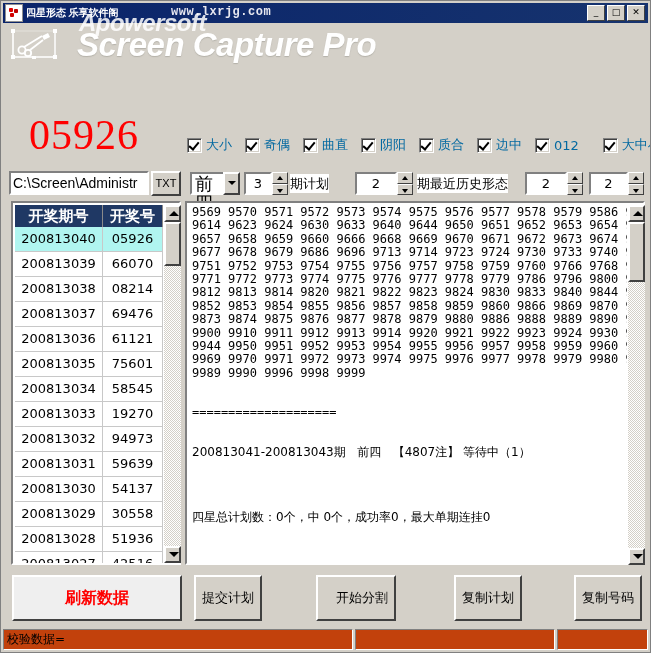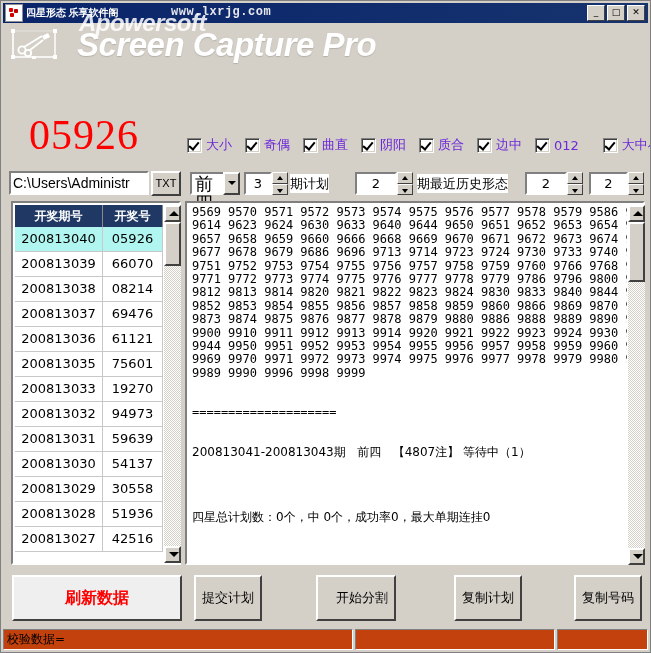--- a/index.html
+++ b/index.html
@@ -159,21 +159,21 @@
     content: "";
     position: absolute;
     left: 3px; top: 1px;
     width: 4px; height: 8px;
     border-right: 2px solid #000;
     border-bottom: 2px solid #000;
     transform: rotate(40deg);
   }
   .chk-label {
     font-size: 13px;
-    color: #6d28d9;
+    color: #0369a1;
     margin-left: 4px;
     font-family: "DejaVu Sans", sans-serif;
   }
 
   
   .toolbar { position: absolute; left: 0; top: 168px; width: 651px; height: 30px; }
   .sunken {
     background: #ffffff;
     border-top: 2px solid #808080;
     border-left: 2px solid #808080;
@@ -314,21 +314,21 @@
     overflow: hidden;
     background: #fff;
   }
   .grid-head {
     display: flex;
     height: 22px;
     background: #1f3864;
     color: #ffffff;
   }
   .grid-head div {
-    font-size: 12px;
+    font-size: 15px;
     font-weight: bold;
     text-align: center;
     line-height: 22px;
     font-family: "DejaVu Sans", sans-serif;
     border-right: 1px solid #8a8a8a;
     box-sizing: border-box;
   }
   .gh1 { width: 88px; }
   .gh2 { width: 60px; }
   .grow {
@@ -553,21 +553,21 @@
       <span class="chkbox on"></span>
       <span class="chk-label">012</span>
     </label>
     <label class="chk">
       <span class="chkbox on"></span>
       <span class="chk-label">大中小</span>
     </label>
   </div>
 
   <div class="toolbar">
-    <div class="path-field sunken">C:\Users\Administr</div>
+    <div class="path-field sunken">C:\Screen\Administr</div>
     <div class="txt-btn raised">TXT</div>
 
     <div class="combo">
       <div class="cval">前四</div>
       <div class="carrow"></div>
     </div>
 
     <div class="spin" style="left:243px; width:44px;">
       <div class="sval" style="width:28px;">3</div>
       <div class="sbtns">
@@ -626,20 +626,24 @@
             <div class="gc1">200813037</div>
             <div class="gc2">69476</div>
           </div>
           <div class="grow">
             <div class="gc1">200813036</div>
             <div class="gc2">61121</div>
           </div>
           <div class="grow">
             <div class="gc1">200813035</div>
             <div class="gc2">75601</div>
+          </div>
+          <div class="grow">
+            <div class="gc1">200813034</div>
+            <div class="gc2">58545</div>
           </div>
           <div class="grow">
             <div class="gc1">200813033</div>
             <div class="gc2">19270</div>
           </div>
           <div class="grow">
             <div class="gc1">200813032</div>
             <div class="gc2">94973</div>
           </div>
           <div class="grow">

